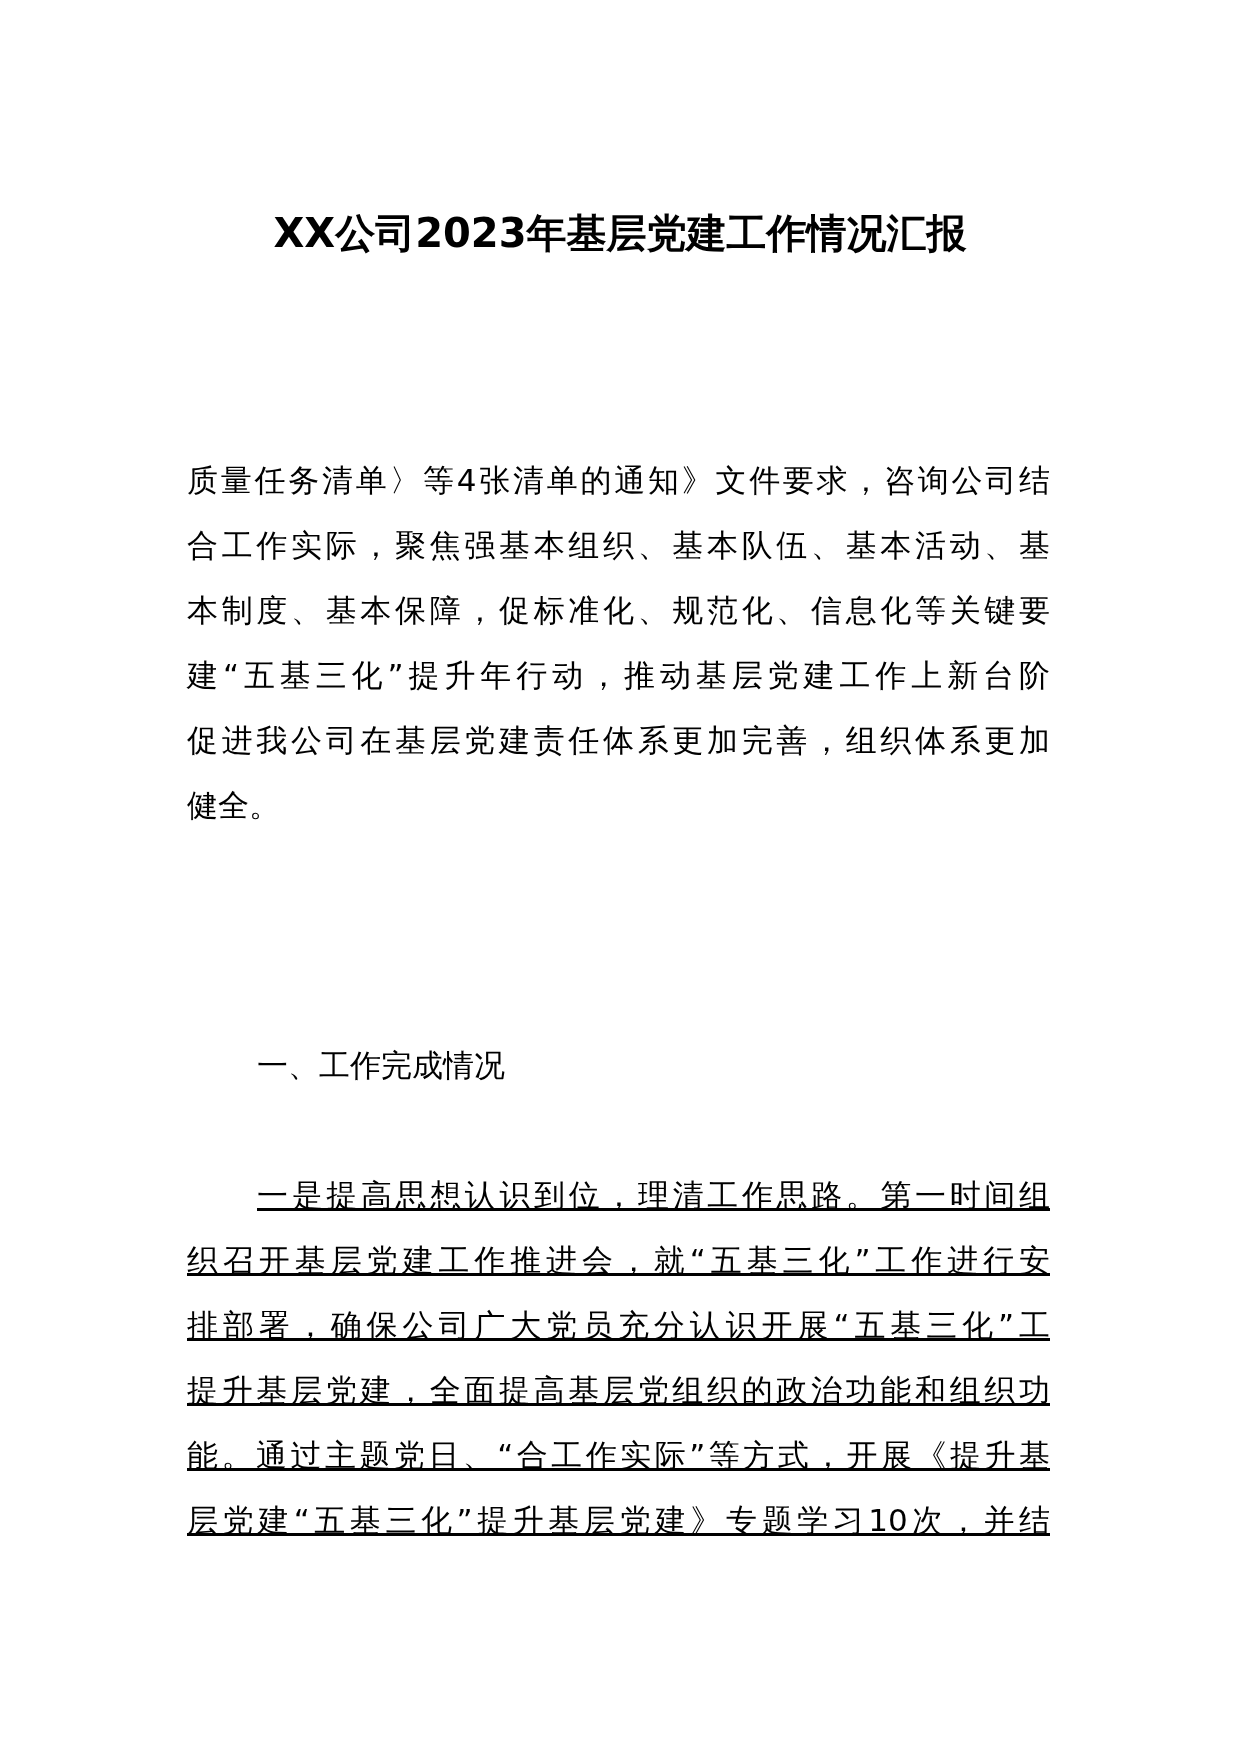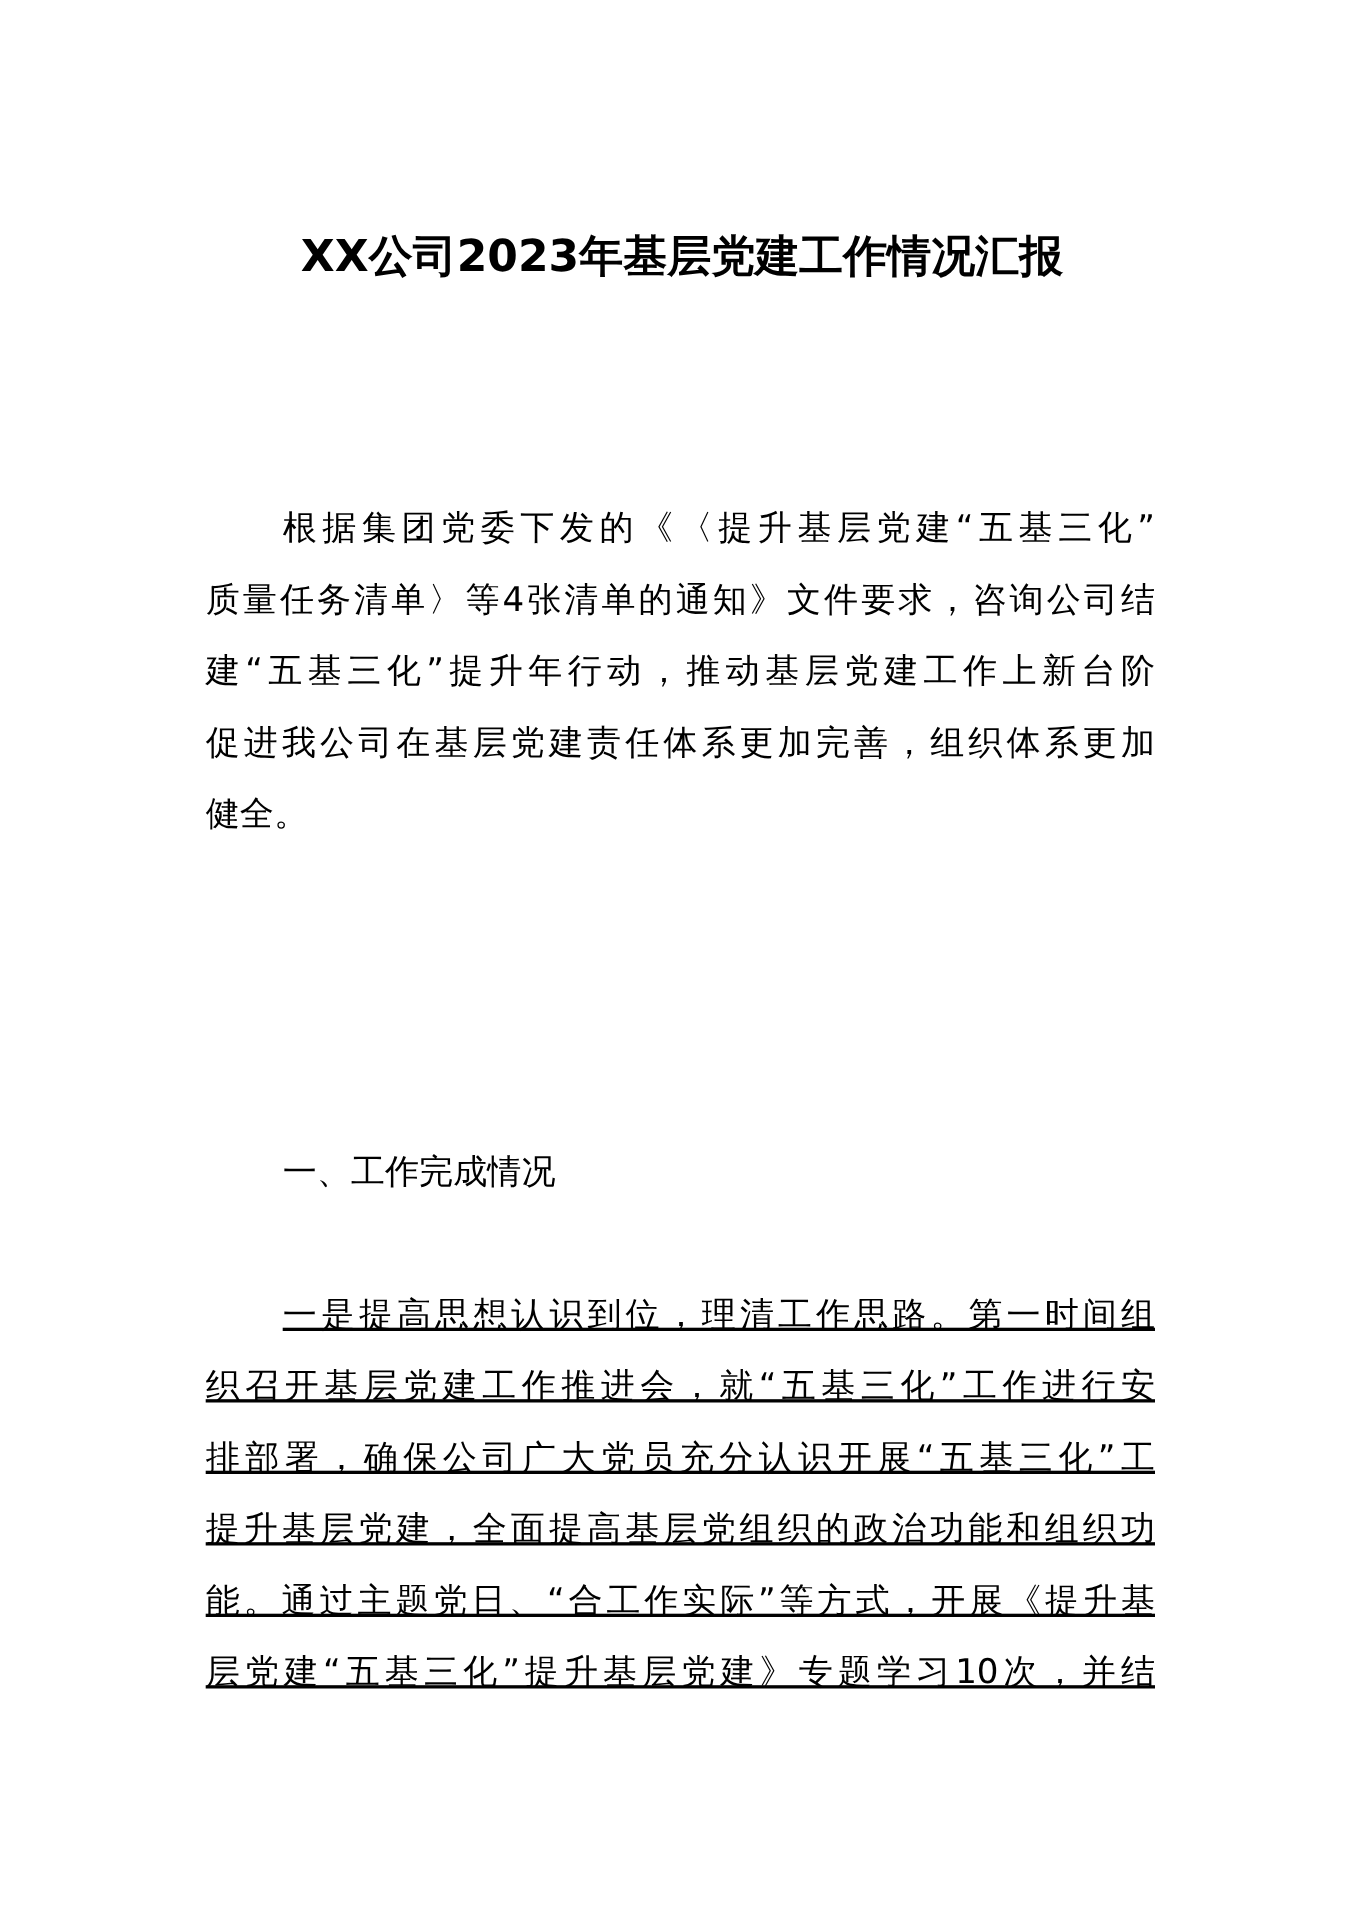--- a/index.html
+++ b/index.html
@@ -59,22 +59,23 @@
     #para2 { top: 1163px; text-decoration: underline; }
   </style>
 </head>
 <body>
 
 <div class="page">
 
   <h1 class="title">XX公司2023年基层党建工作情况汇报</h1>
 
   <div class="body-block" id="para1">
-    <span class="line indent">根据集团党委下发的《〈提升基层党建“五基三化”</span>
     <span class="line">质量任务清单〉等4张清单的通知》文件要求，咨询公司结</span>
+    <span class="line">合工作实际，聚焦强基本组织、基本队伍、基本活动、基</span>
+    <span class="line">本制度、基本保障，促标准化、规范化、信息化等关键要</span>
     <span class="line">建“五基三化”提升年行动，推动基层党建工作上新台阶</span>
     <span class="line">促进我公司在基层党建责任体系更加完善，组织体系更加</span>
     <span class="line last">健全。</span>
   </div>
 
   <div class="body-block" id="heading1">
     <span class="line indent last">一、工作完成情况</span>
   </div>
 
   <div class="body-block" id="para2">

